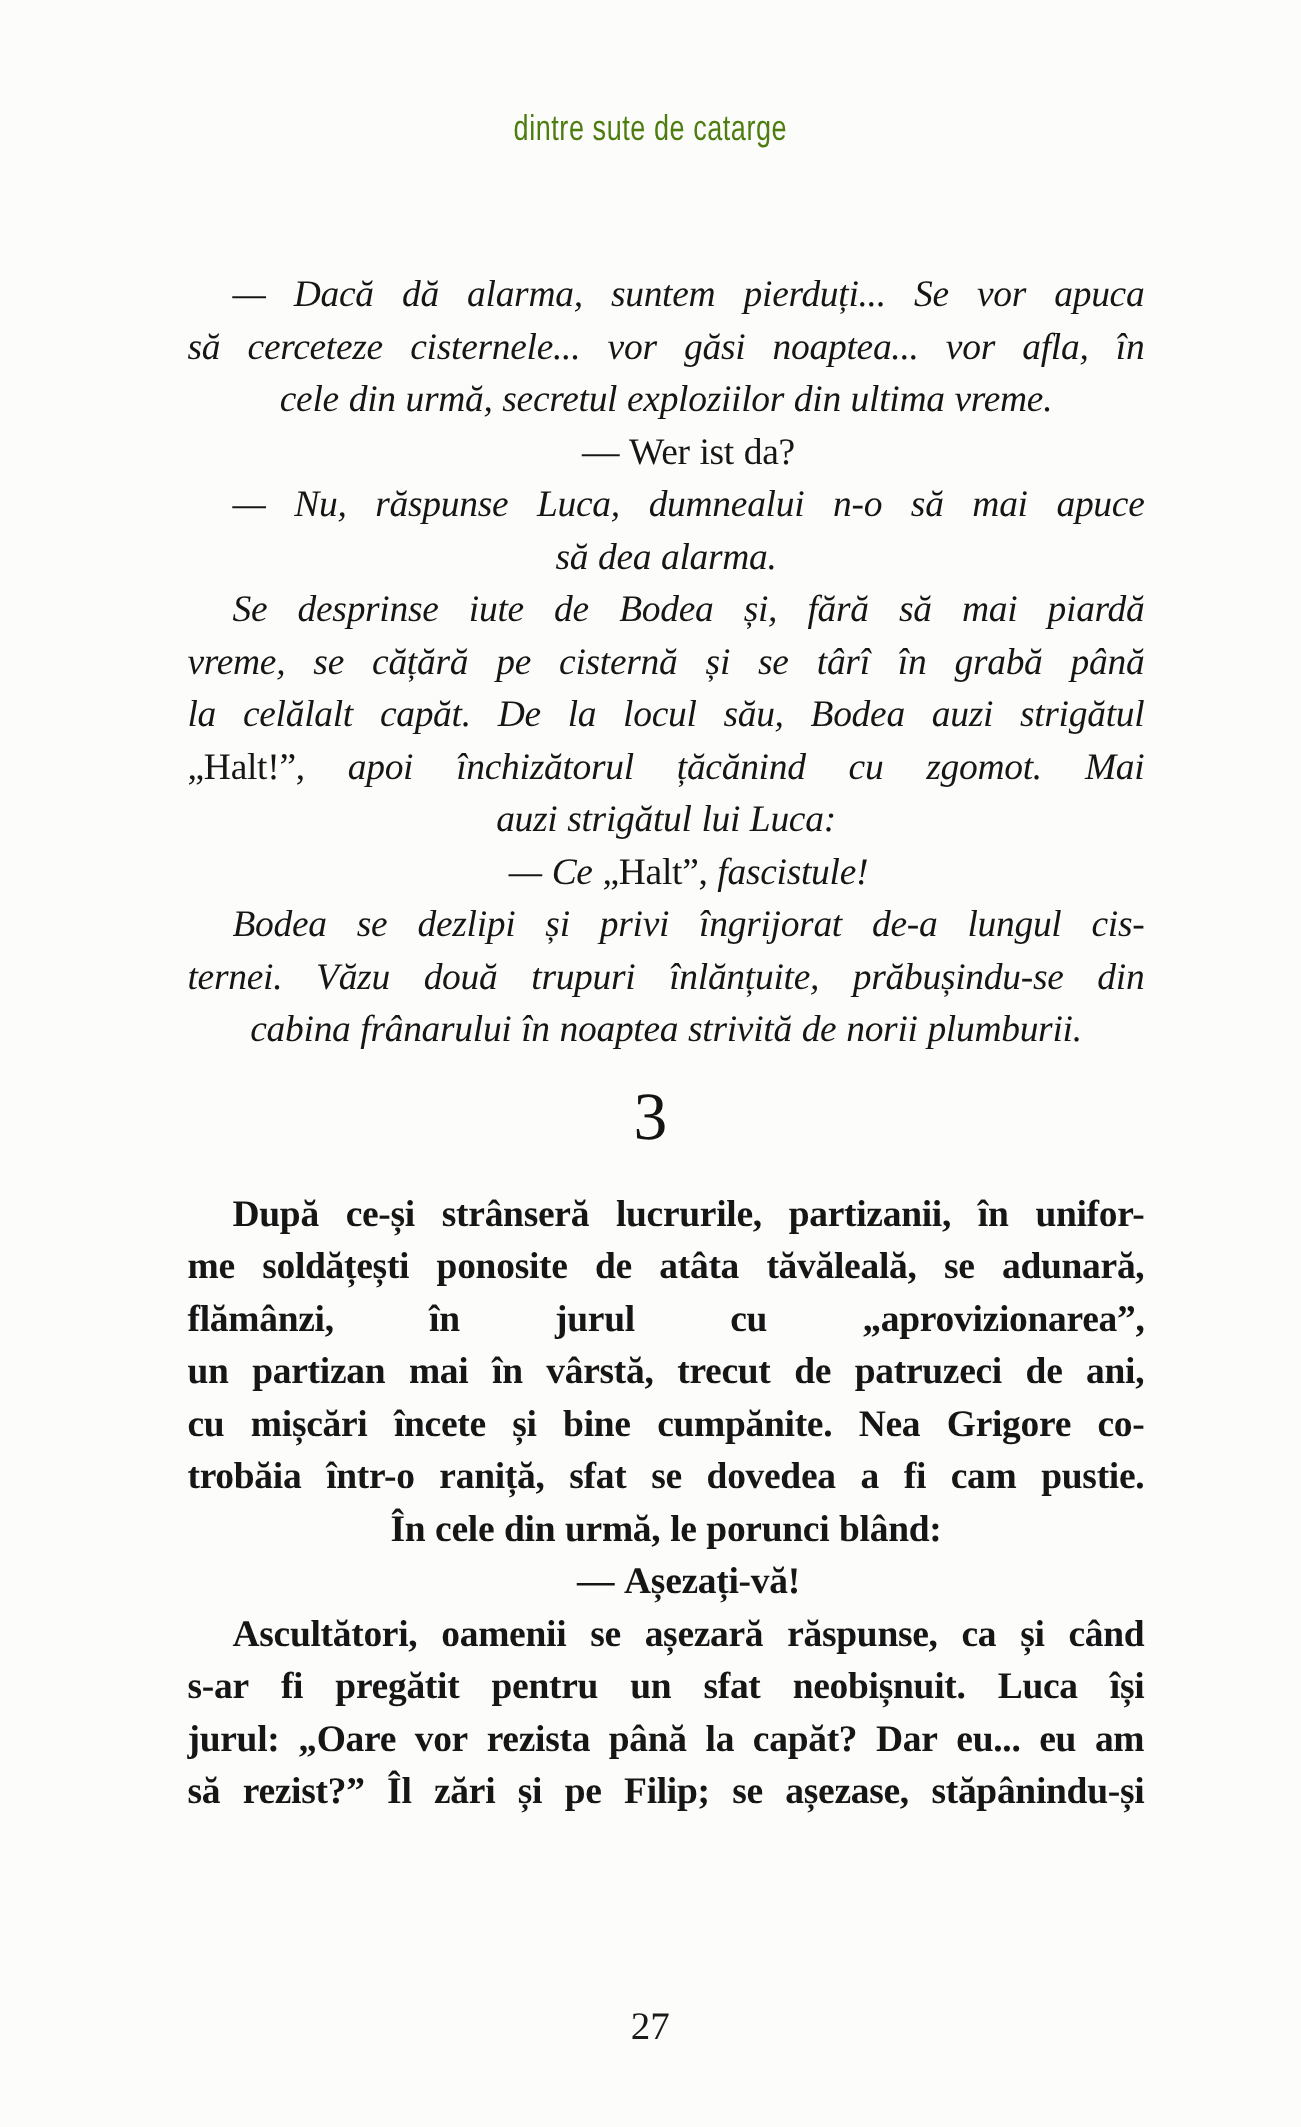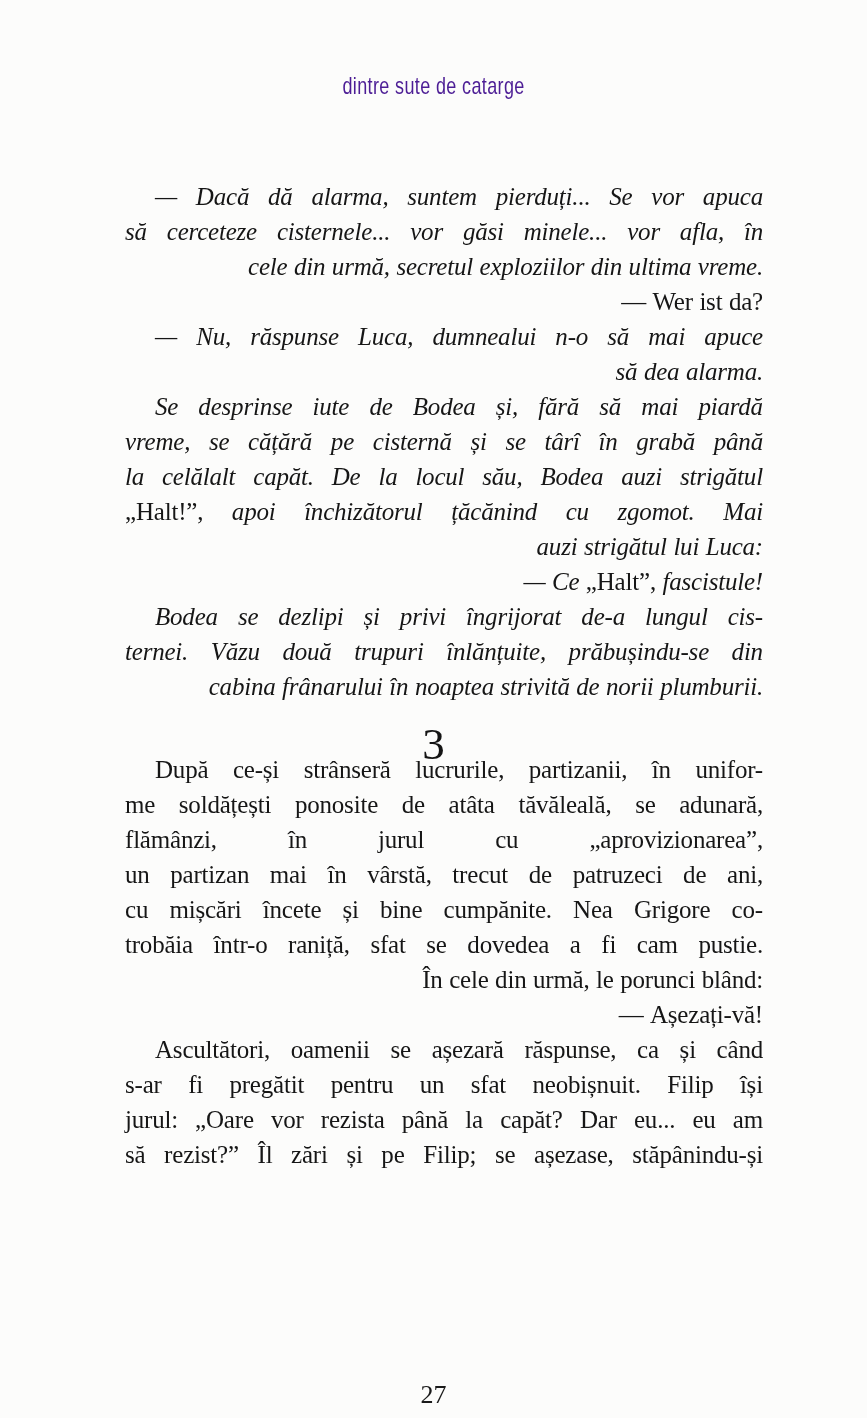--- a/index.html
+++ b/index.html
@@ -21,47 +21,47 @@
   }
   .running-header {
     position: absolute;
     top: 72px;
     left: 0;
     width: 100%;
     text-align: center;
     font-family: "Liberation Sans", sans-serif;
     font-size: 24px;
     font-weight: 400;
-    color: #4c1d95;
+    color: #4d7c0f;
   }
   .running-header .condensed {
     display: inline-block;
     transform: scaleX(0.75);
     transform-origin: center;
     letter-spacing: 0.5px;
   }
   .text-block {
     position: absolute;
     left: 125px;
     width: 638px;
     font-size: 25px;
     letter-spacing: -0.2px;
   }
   #block1 { top: 179px; }
-  #block2 { top: 752px; }
+  #block2 { top: 792px; font-weight: bold; }
   .line {
     display: flex;
     height: 35px;
     line-height: 35px;
     align-items: baseline;
     overflow: visible;
     white-space: nowrap;
   }
   .line.j { justify-content: space-between; }
-  .line.l { justify-content: flex-end; column-gap: 0.26em; }
+  .line.l { justify-content: center; column-gap: 0.26em; }
   .line.indent { padding-left: 30px; }
   .w { flex: 0 0 auto; }
   .w.it { font-style: italic; }
   .chapter-number {
     position: absolute;
     top: 720px;
     left: 0;
     width: 100%;
     text-align: center;
     font-size: 45px;
@@ -69,21 +69,20 @@
     color: #141414;
   }
   .page-number {
     position: absolute;
     top: 1336px;
     left: 0;
     width: 100%;
     text-align: center;
     font-size: 26px;
     color: #1a1a1a;
-    margin-top: 44px;
   }
 </style>
 </head>
 <body>
 
 <div class="page">
 
   <div class="running-header">
     <span class="condensed">dintre sute de catarge</span>
   </div>
@@ -99,21 +98,21 @@
         <span class="w it">Se</span>
         <span class="w it">vor</span>
         <span class="w it">apuca</span>
       </div>
       <div class="line j">
         <span class="w it">să</span>
         <span class="w it">cerceteze</span>
         <span class="w it">cisternele...</span>
         <span class="w it">vor</span>
         <span class="w it">găsi</span>
-        <span class="w it">minele...</span>
+        <span class="w it">noaptea...</span>
         <span class="w it">vor</span>
         <span class="w it">afla,</span>
         <span class="w it">în</span>
       </div>
       <div class="line l">
         <span class="w it">cele</span>
         <span class="w it">din</span>
         <span class="w it">urmă,</span>
         <span class="w it">secretul</span>
         <span class="w it">exploziilor</span>
@@ -321,21 +320,21 @@
         <span class="w">când</span>
       </div>
       <div class="line j">
         <span class="w">s-ar</span>
         <span class="w">fi</span>
         <span class="w">pregătit</span>
         <span class="w">pentru</span>
         <span class="w">un</span>
         <span class="w">sfat</span>
         <span class="w">neobișnuit.</span>
-        <span class="w">Filip</span>
+        <span class="w">Luca</span>
         <span class="w">își</span>
       </div>
       <div class="line j">
         <span class="w">jurul:</span>
         <span class="w">„Oare</span>
         <span class="w">vor</span>
         <span class="w">rezista</span>
         <span class="w">până</span>
         <span class="w">la</span>
         <span class="w">capăt?</span>

